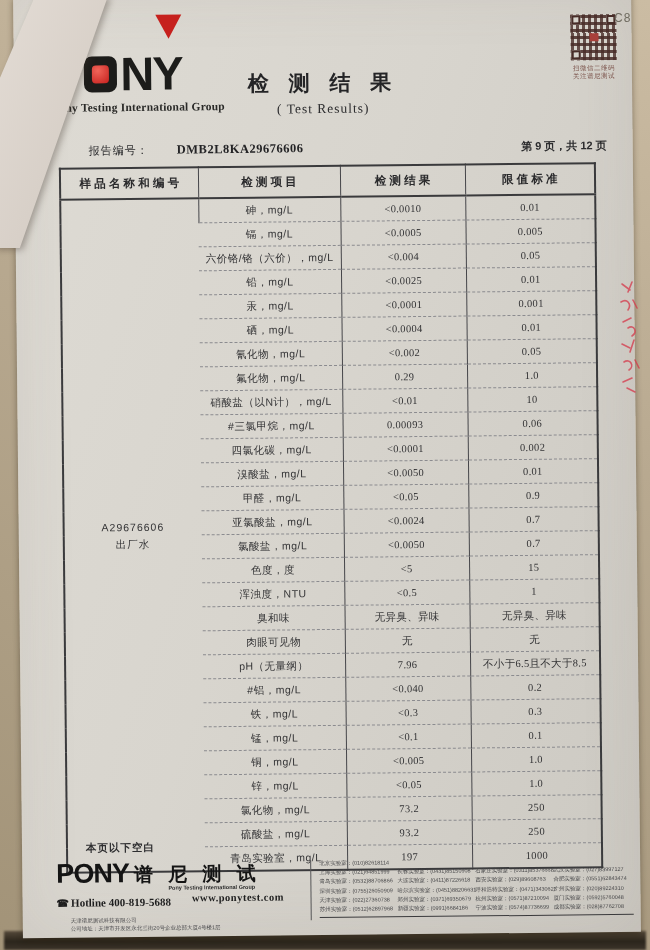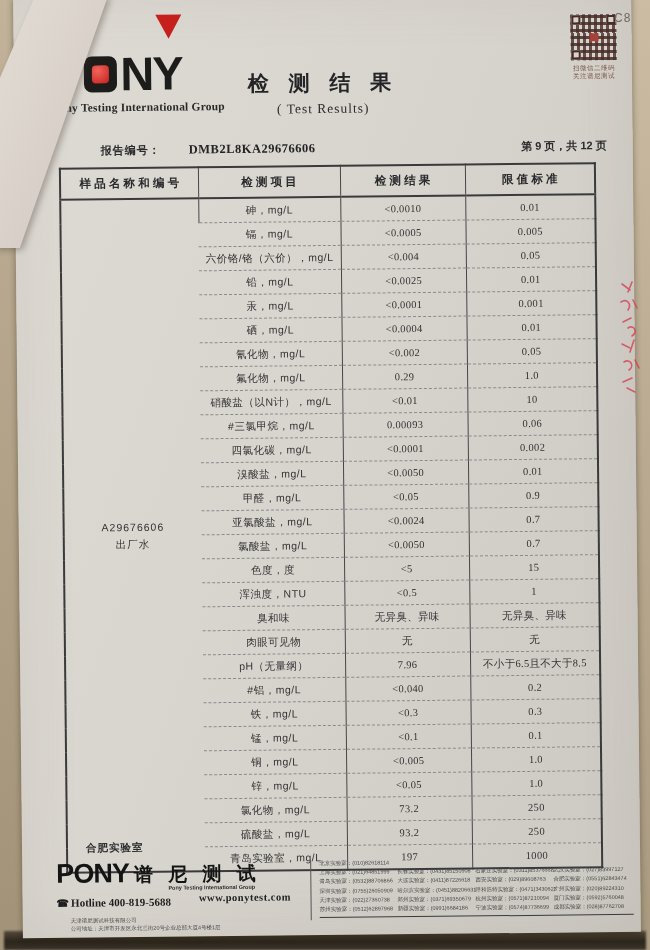--- a/index.html
+++ b/index.html
@@ -56,21 +56,21 @@
     background-image:
       repeating-linear-gradient(0deg,rgba(72,44,40,.85) 0 3px,transparent 3px 7px),
       repeating-linear-gradient(90deg,rgba(72,44,40,.8) 0 3px,transparent 3px 6px);
   }
   .qr .f{position:absolute;width:9px;height:9px;border:2px solid #472c28;background:#d6d3cc;box-sizing:border-box;}
   .qr .f1{left:1px;top:1px;} .qr .f2{right:1px;top:1px;} .qr .f3{left:1px;bottom:1px;}
   .qr .c{position:absolute;left:19px;top:19px;width:9px;height:8px;background:#a8403a;}
   .qr-caption{font-size:6.5px;line-height:8px;color:#7c544c;margin-top:4px;letter-spacing:.5px;}
   
   .report-line{position:absolute;left:74px;right:26px;top:148px;display:flex;align-items:baseline;}
-  .report-label{font-size:11px;font-weight:bold;color:#2c2c2e;letter-spacing:1px;margin-left:12px;}
+  .report-label{font-size:11px;font-weight:normal;color:#2c2c2e;letter-spacing:1px;}
   .report-no{font-family:"Liberation Serif",serif;font-size:12.5px;font-weight:bold;color:#242426;margin-left:28px;letter-spacing:.5px;}
   .page-info{margin-left:auto;font-size:11px;font-weight:bold;color:#2c2c2e;}
   
   .main-table{position:absolute;left:44px;top:172px;width:535px;border-collapse:collapse;table-layout:fixed;}
   .main-table th,.main-table td{padding:1px 4px;text-align:center;vertical-align:middle;}
   .main-table{border:2px solid #3a3a3c;}
   .main-table th{
     height:27px;font-size:11.5px;font-weight:bold;color:#2a2a2c;
     border-bottom:2px solid #3a3a3c;border-left:1.5px solid #46464a;
   }
@@ -87,21 +87,21 @@
   
   .footer{position:absolute;left:34px;right:12px;top:866px;display:flex;align-items:flex-start;}
   .f-left{width:252px;flex:none;}
   .f-logo-row{display:flex;align-items:flex-end;position:relative;}
   .f-pony{font-weight:900;font-size:27px;line-height:24px;color:#141414;letter-spacing:-1px;}
   .f-cn{font-size:19px;font-weight:bold;letter-spacing:5px;color:#141414;margin-left:5px;line-height:20px;}
   .f-sub{position:absolute;left:112px;top:24px;font-size:5.5px;font-weight:bold;color:#2a2a2a;white-space:nowrap;}
   .f-contact-row{display:flex;align-items:baseline;margin-top:11px;}
   .f-hotline{font-family:"Liberation Serif",serif;font-weight:bold;font-size:11px;color:#1e1e1e;}
   .f-phone-icon{font-size:10px;margin-right:2px;}
-  .f-web{font-family:"Liberation Serif",serif;font-weight:bold;font-size:10.5px;color:#1e1e1e;margin-left:28px;position:relative;top:-4px;letter-spacing:.5px;}
+  .f-web{font-family:"Liberation Serif",serif;font-weight:bold;font-size:10.5px;color:#1e1e1e;margin-left:21px;position:relative;top:-4px;letter-spacing:.5px;}
   .f-company{margin-top:9px;padding-left:14px;font-size:5.5px;line-height:7.5px;color:#4a4a4c;}
   .f-divider{width:0;border-left:1.2px solid #555557;height:60px;margin:1px 8px 0 2px;flex:none;}
   .f-right{flex:1;}
   .lab-row{display:flex;height:9.2px;align-items:center;}
   .lab-cell{width:78px;flex:none;font-size:5.5px;color:#48484a;white-space:nowrap;overflow:visible;}
   .f-rule{border-top:1.5px solid #3a3a3c;margin-top:3px;width:314px;}
 </style>
 </head>
 <body>
 
@@ -302,21 +302,21 @@
             <td class="limit-cell r">250</td>
           </tr>
           <tr>
             <td class="item-cell r">青岛实验室，mg/L</td>
             <td class="result-cell r">197</td>
             <td class="limit-cell r">1000</td>
           </tr>
         </tbody>
     </table>
 
-    <div class="blank-note">合肥实验室</div>
+    <div class="blank-note">本页以下空白</div>
 
     <div class="footer">
       <div class="f-left">
         <div class="f-logo-row">
           <span class="f-pony">PONY</span>
           <span class="f-cn">谱 尼 测 试</span>
           <span class="f-sub">Pony Testing International Group</span>
         </div>
         <div class="f-contact-row">
           <span class="f-hotline"><span class="f-phone-icon">☎</span><span>Hotline 400-819-5688</span></span>

